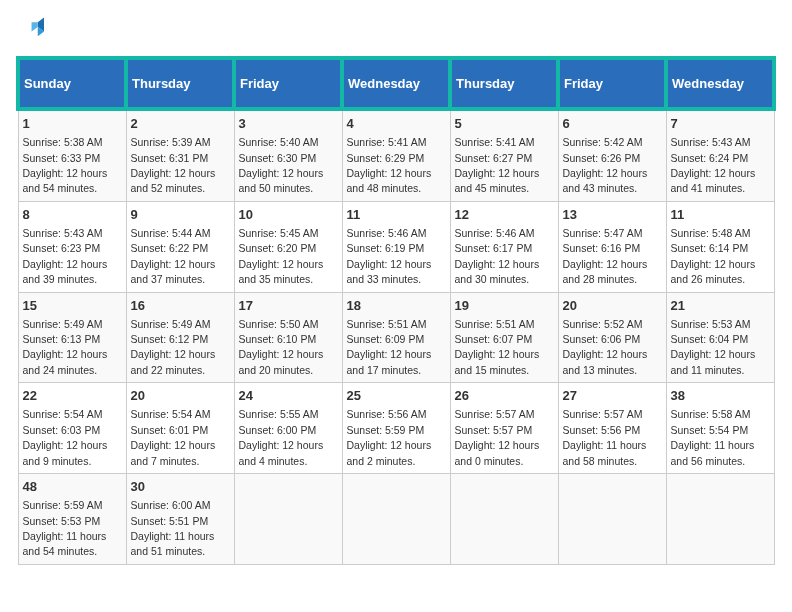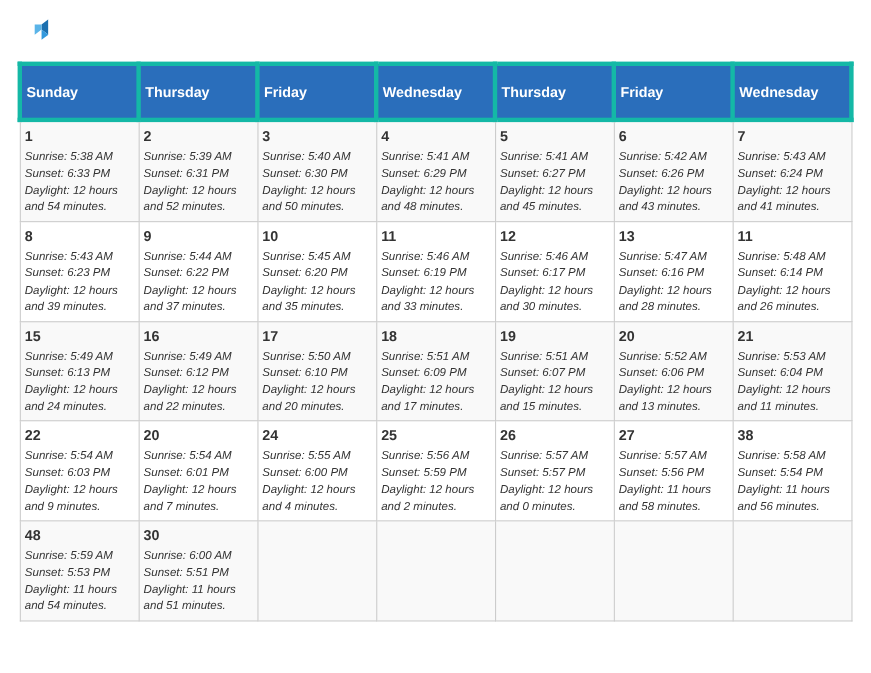--- a/index.html
+++ b/index.html
@@ -75,21 +75,20 @@
     }
     .day-num {
       font-size: 13px;
       font-weight: bold;
       display: block;
       margin-bottom: 2px;
     }
     .day-info {
       font-size: 10.5px;
       color: #333;
-      font-style: italic;
     }
     td.empty {
       background: #f0f0f0;
     }
   </style>
 </head>
 <body>
 
 <div class="header">
   <div class="logo">

